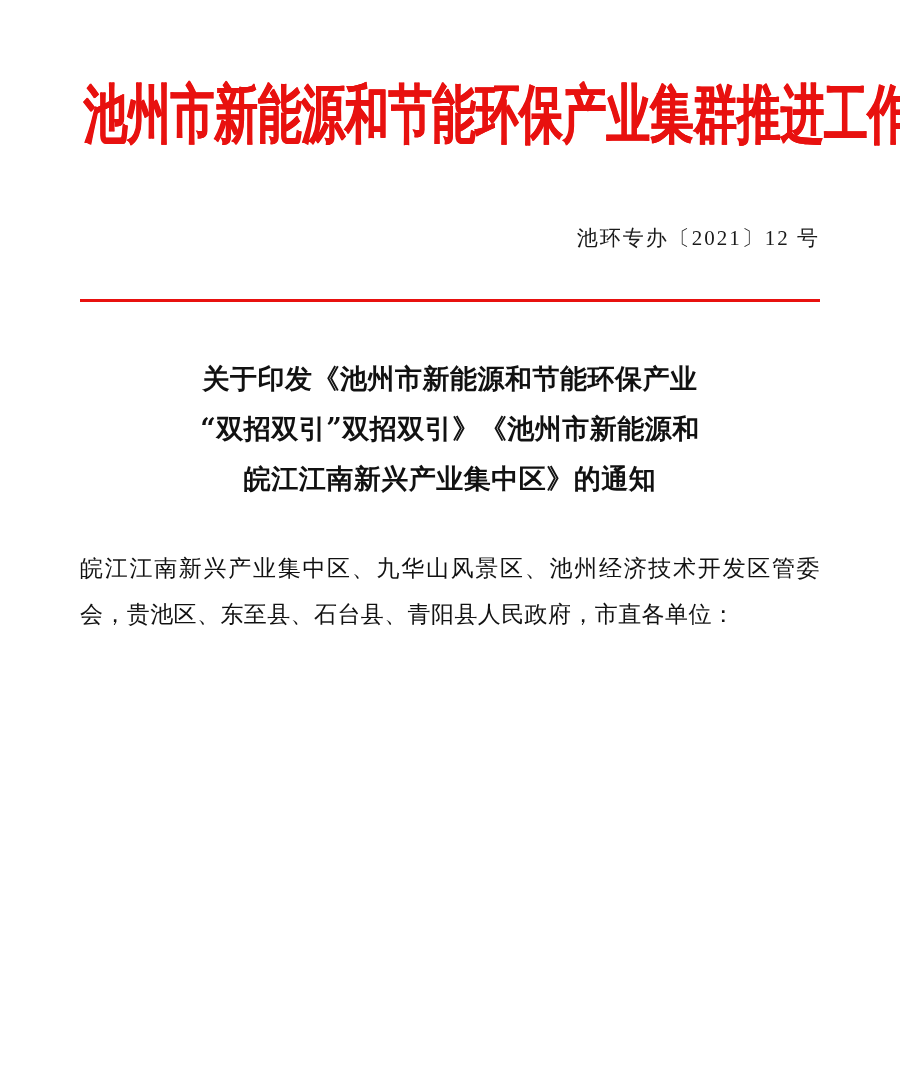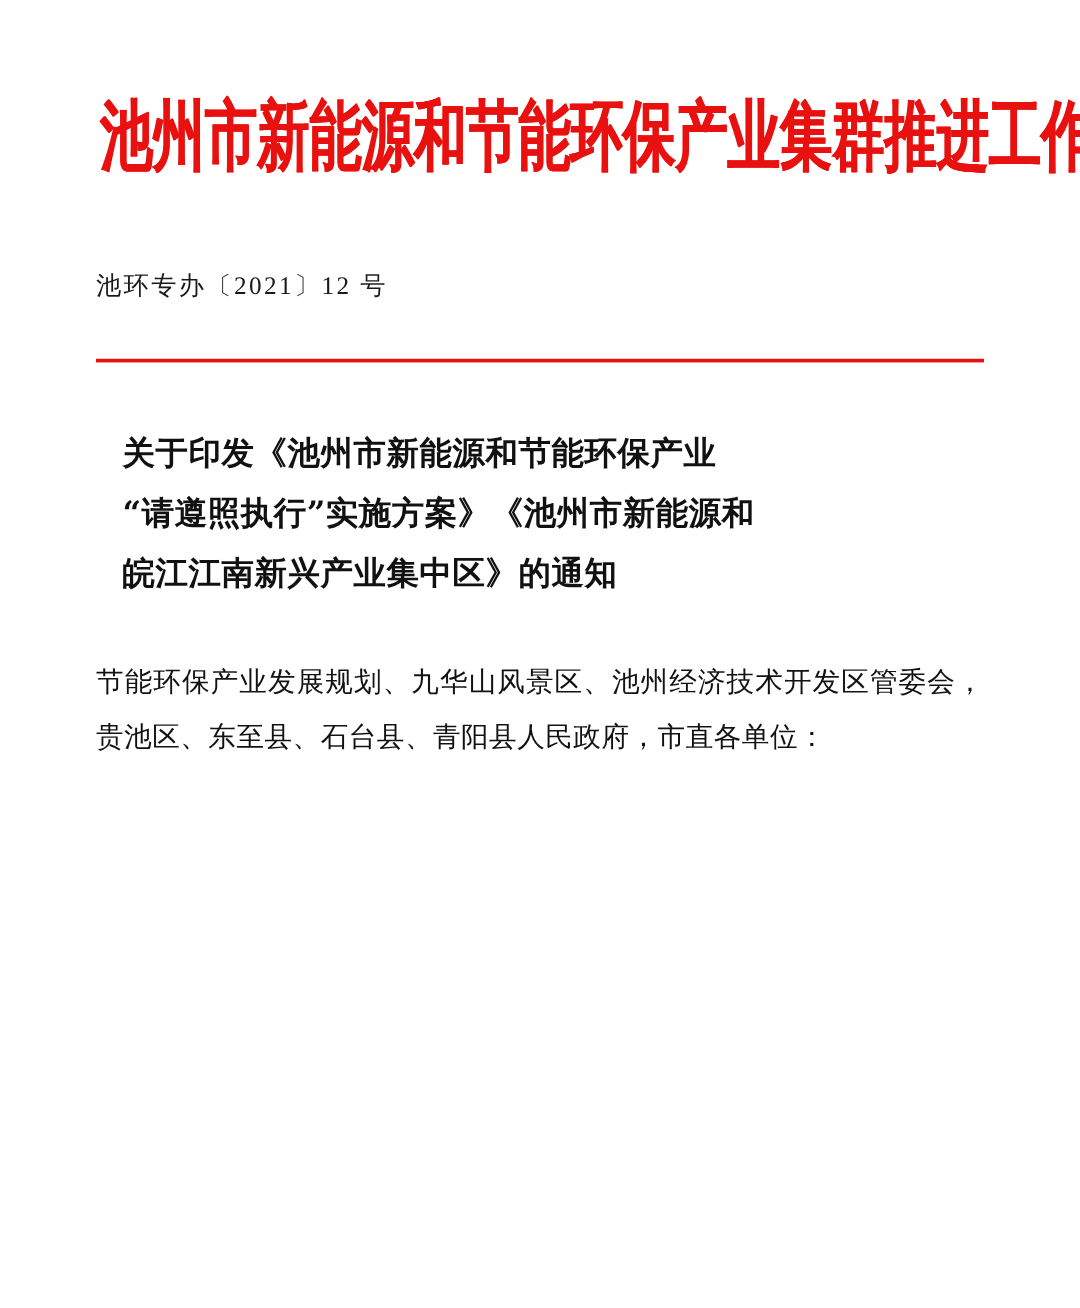--- a/index.html
+++ b/index.html
@@ -35,42 +35,42 @@
     letter-spacing: 0px;
     white-space: nowrap;
     transform: scaleY(1.45) scaleX(0.99);
     transform-origin: center top;
     text-shadow: 0.5px 0 0 #e8110f, -0.5px 0 0 #e8110f;
   }
 
   
   .docnum-wrap {
     margin-top: 95px;
-    text-align: left;
+    text-align: right;
   }
   .docnum {
     display: inline-block;
     font-family: "Liberation Serif", "DejaVu Serif", serif;
     font-size: 21px;
     letter-spacing: 2px;
     color: #1a1a1a;
   }
 
   
   .red-rule {
     margin-top: 47px;
     height: 3px;
     background: #e8110f;
     width: 100%;
   }
 
   
   .title {
     margin-top: 52px;
-    text-align: left;
+    text-align: center;
     font-family: "DejaVu Serif", "Liberation Serif", serif;
     font-weight: bold;
     font-size: 27px;
     line-height: 1.85;
     color: #111111;
     letter-spacing: 0.5px;
     padding: 0 22px;
   }
   .title-line { display: block; }
 
@@ -96,21 +96,21 @@
   <div class="masthead">池州市新能源和节能环保产业集群推进工作专班办公室文件</div>
 
   <div class="docnum-wrap">
     <span class="docnum">池环专办〔2021〕12 号</span>
   </div>
 
   <div class="red-rule"></div>
 
   <div class="title">
     <span class="title-line">关于印发《池州市新能源和节能环保产业</span>
-    <span class="title-line">“请遵照执行”实施方案》《池州市新能源和</span>
+    <span class="title-line">“双招双引”双招双引》《池州市新能源和</span>
     <span class="title-line">皖江江南新兴产业集中区》的通知</span>
   </div>
 
   <div class="body-text">
-    <p>节能环保产业发展规划、九华山风景区、池州经济技术开发区管委会，贵池区、东至县、石台县、青阳县人民政府，市直各单位：</p>
+    <p>皖江江南新兴产业集中区、九华山风景区、池州经济技术开发区管委会，贵池区、东至县、石台县、青阳县人民政府，市直各单位：</p>
   </div>
 
 </div>
 
 </body></html>

